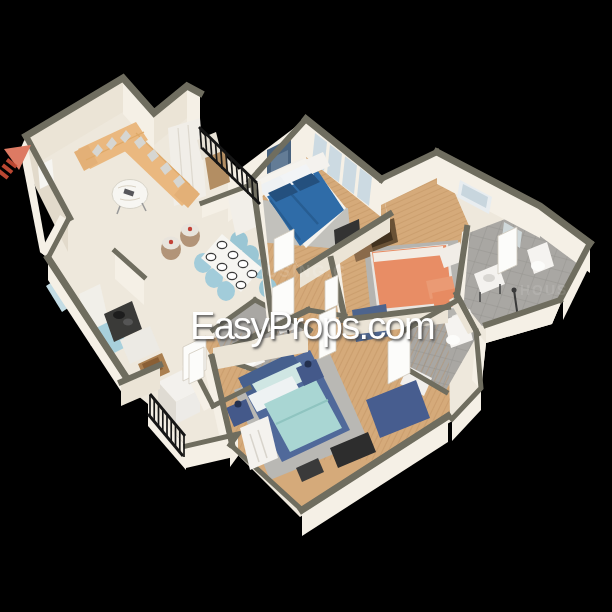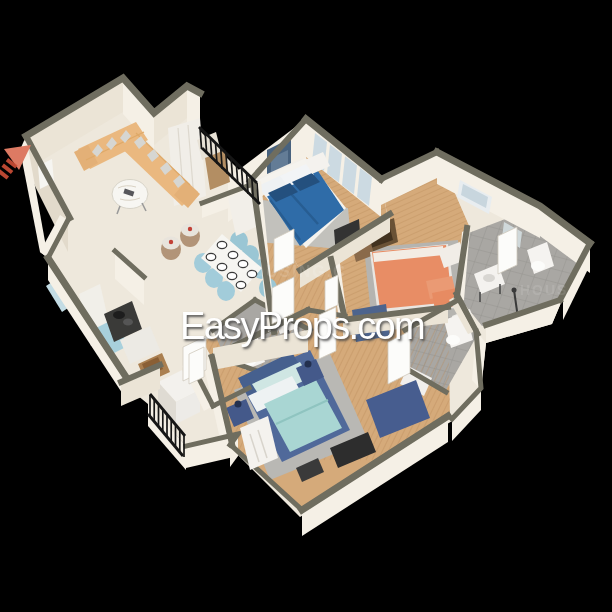--- a/index.html
+++ b/index.html
@@ -1,16 +1,16 @@
 <!DOCTYPE html>
 <html><head>
 <meta charset="utf-8">
 <style>
   html,body{margin:0;padding:0;background:#000;width:612px;height:612px;overflow:hidden}
-  .wm{position:absolute;left:180px;top:304px;line-height:1.2;
+  .wm{position:absolute;left:190px;top:304px;line-height:1.2;
       font-family:"Liberation Sans",sans-serif;font-size:38px;color:#fff;
       letter-spacing:-1.7px;text-shadow:1.5px 2px 2.5px rgba(70,70,70,.9);}
 </style>
 </head>
 <body>
 <svg width="612" height="612" viewBox="0 0 612 612" xmlns="http://www.w3.org/2000/svg">
 <defs>
 <clipPath id="woodclipP">
   <polygon points="306.0,119.0 381.0,179.0 387.0,215.0 300.0,270.0 254.0,186.0"></polygon>
   <polygon points="381.0,179.0 437.0,152.0 470.0,228.0 458.0,302.0 448.0,307.0 345.0,318.0 331.0,258.0 387.0,214.0"></polygon>

